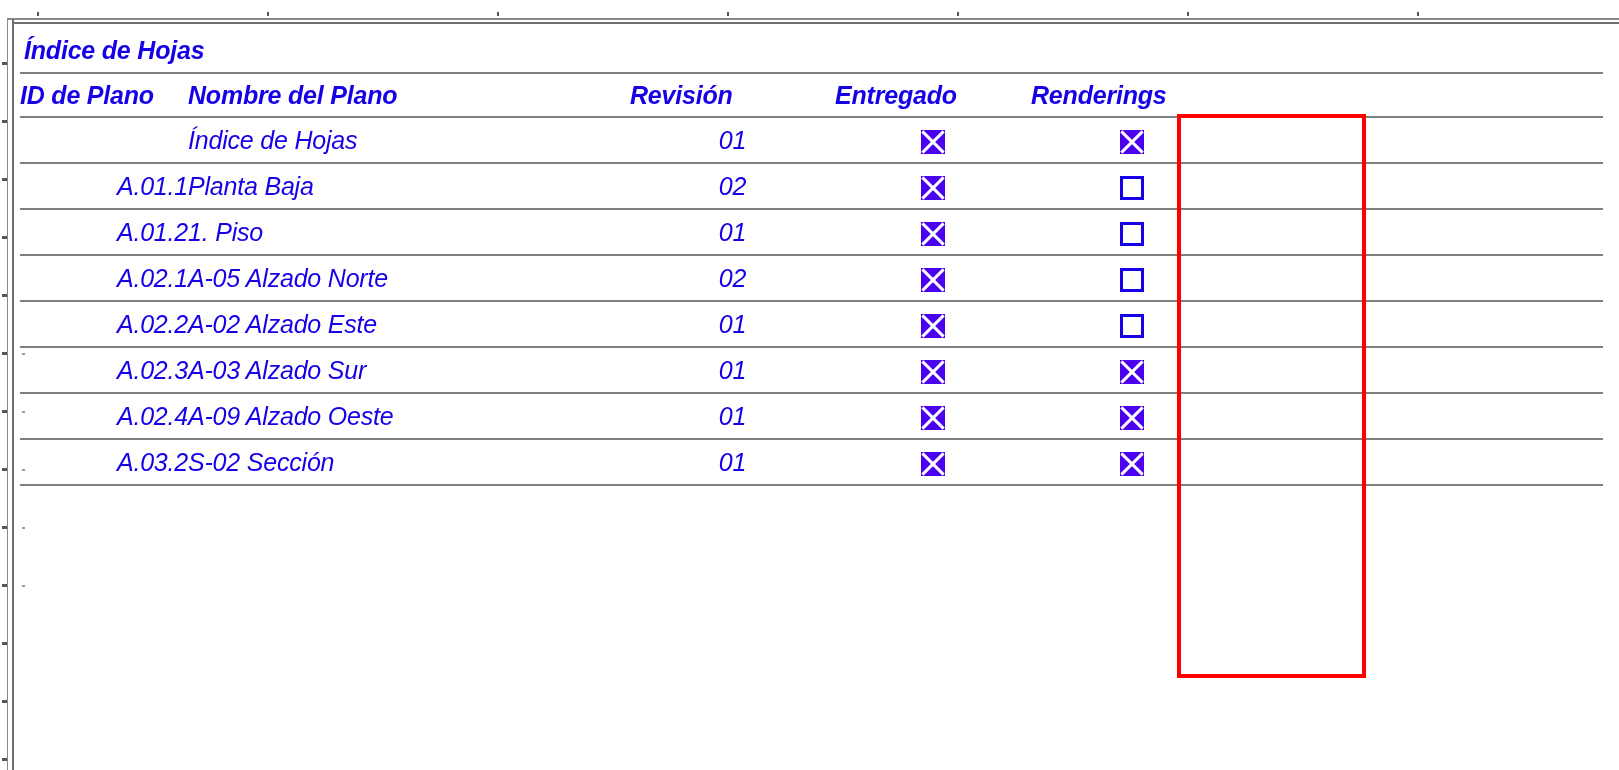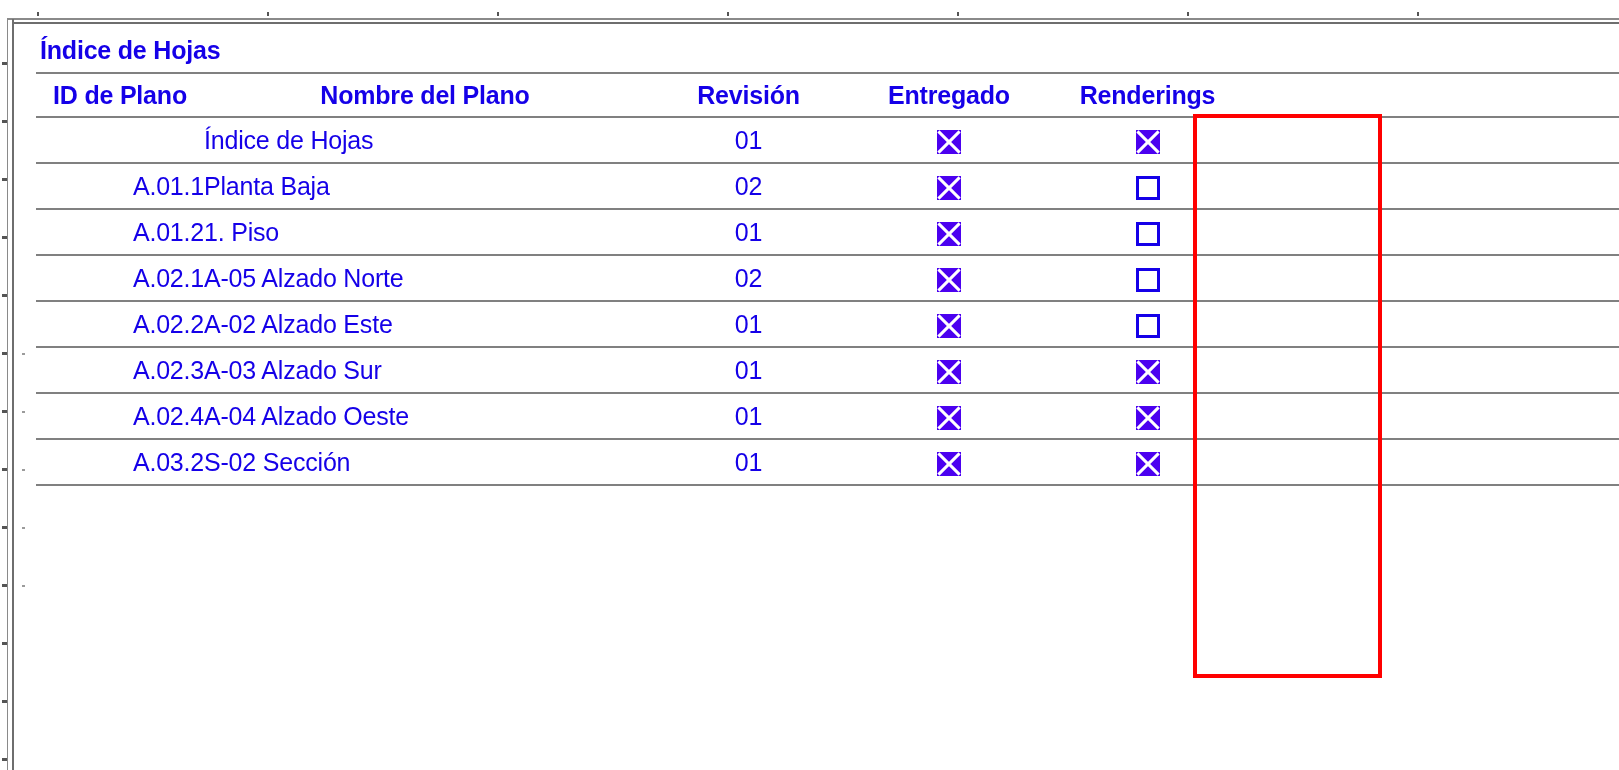--- a/index.html
+++ b/index.html
@@ -61,23 +61,24 @@
   }
   .tick-left-inner {
     width: 3px; height: 2px;
     left: 22px;
     background: #9b9b9b;
   }
 
   
   #sheet-index {
     position: absolute;
-    left: 36px;
+    left: 20px;
     top: 38px;
     width: 1583px;
+    font-style: italic;
   }
 
   #index-title {
     font-size: 25px;
     font-weight: bold;
     color: #1500e8;
     letter-spacing: -0.2px;
     line-height: 1;
     margin: 0 0 9px 4px;
     white-space: nowrap;
@@ -98,21 +99,21 @@
     vertical-align: middle;
     color: #1500e8;
     font-size: 25px;
     font-weight: normal;
     letter-spacing: -0.2px;
     white-space: nowrap;
   }
   table.index-table thead th {
     font-weight: bold;
     height: 42px;
-    text-align: center;
+    text-align: left;
   }
   tbody tr:last-child td {
     border-bottom: 2px solid #808080;
   }
 
   
   col.c-id   { width: 168px; }
   col.c-name { width: 442px; }
   col.c-rev  { width: 205px; }
   col.c-del  { width: 196px; }
@@ -279,21 +280,21 @@
         <tr>
           <td class="cell-id">A.02.3</td>
           <td class="cell-name">A-03 Alzado Sur</td>
           <td class="cell-rev">01</td>
           <td class="cell-del"><span class="cb checked"></span></td>
           <td class="cell-pub"><span class="cb checked"></span></td>
           <td></td>
         </tr>
         <tr>
           <td class="cell-id">A.02.4</td>
-          <td class="cell-name">A-04 Alzado Oeste</td>
+          <td class="cell-name">A-09 Alzado Oeste</td>
           <td class="cell-rev">01</td>
           <td class="cell-del"><span class="cb checked"></span></td>
           <td class="cell-pub"><span class="cb checked"></span></td>
           <td></td>
         </tr>
         <tr>
           <td class="cell-id">A.03.2</td>
           <td class="cell-name">S-02 Sección</td>
           <td class="cell-rev">01</td>
           <td class="cell-del"><span class="cb checked"></span></td>

